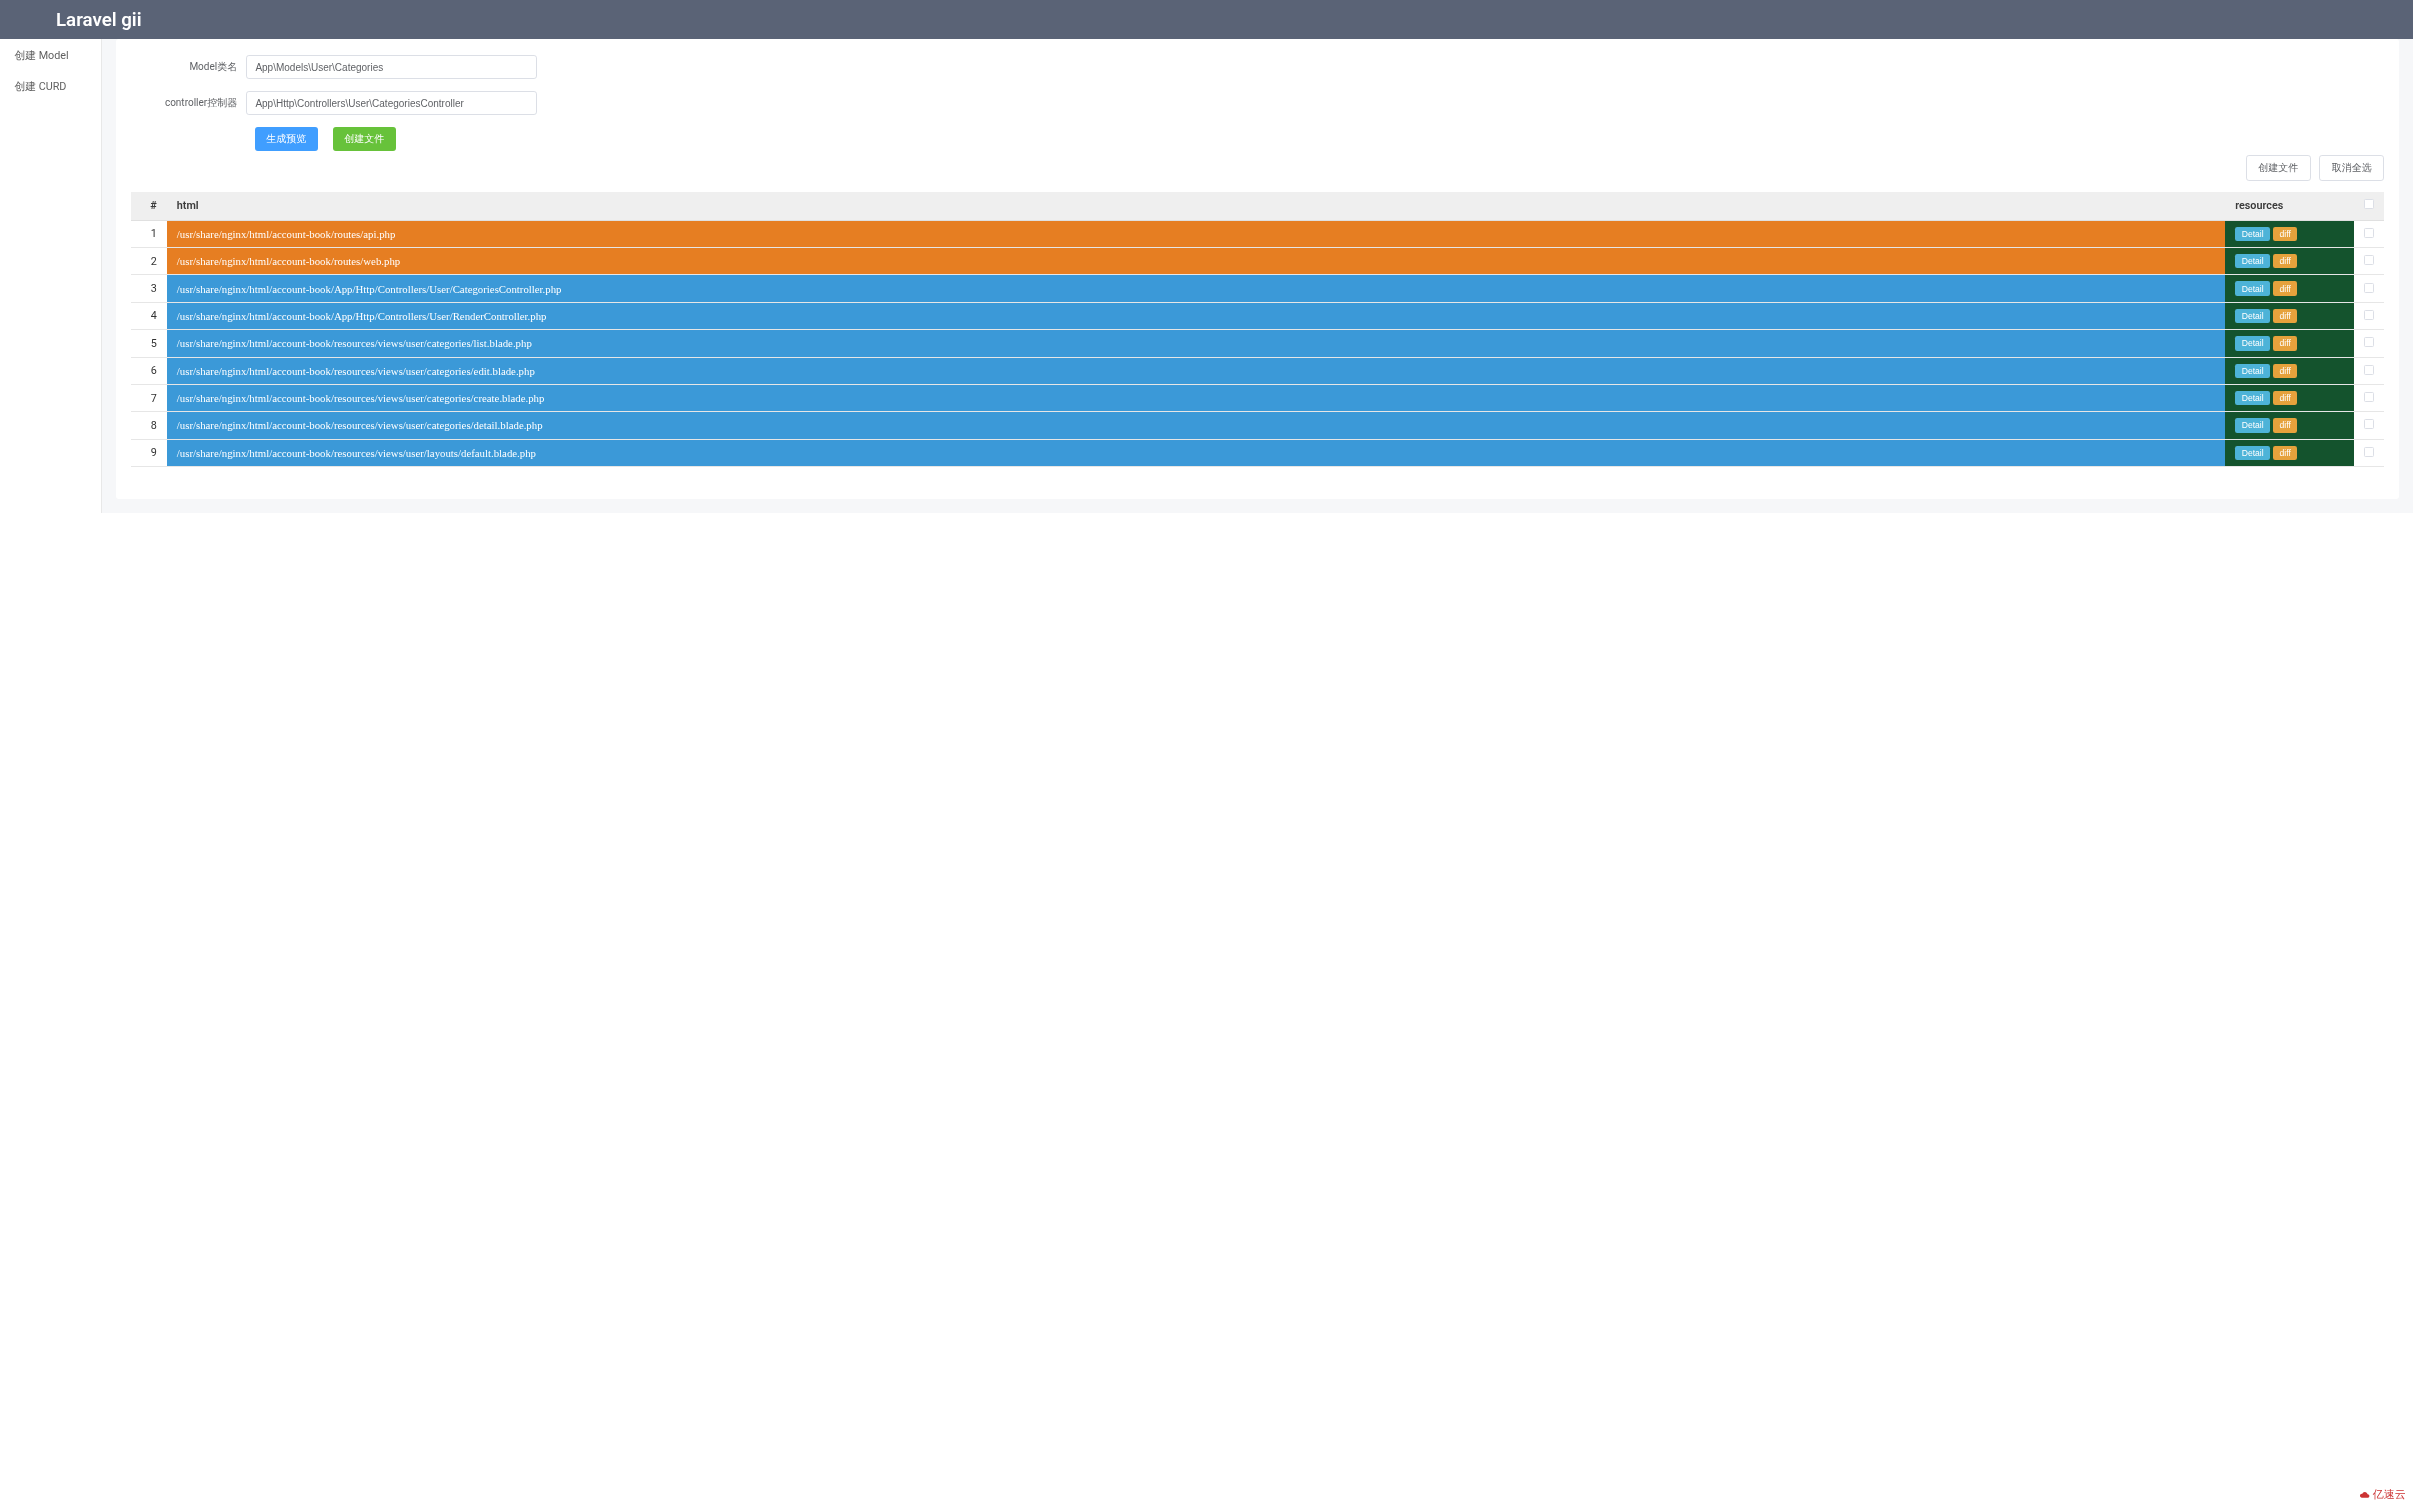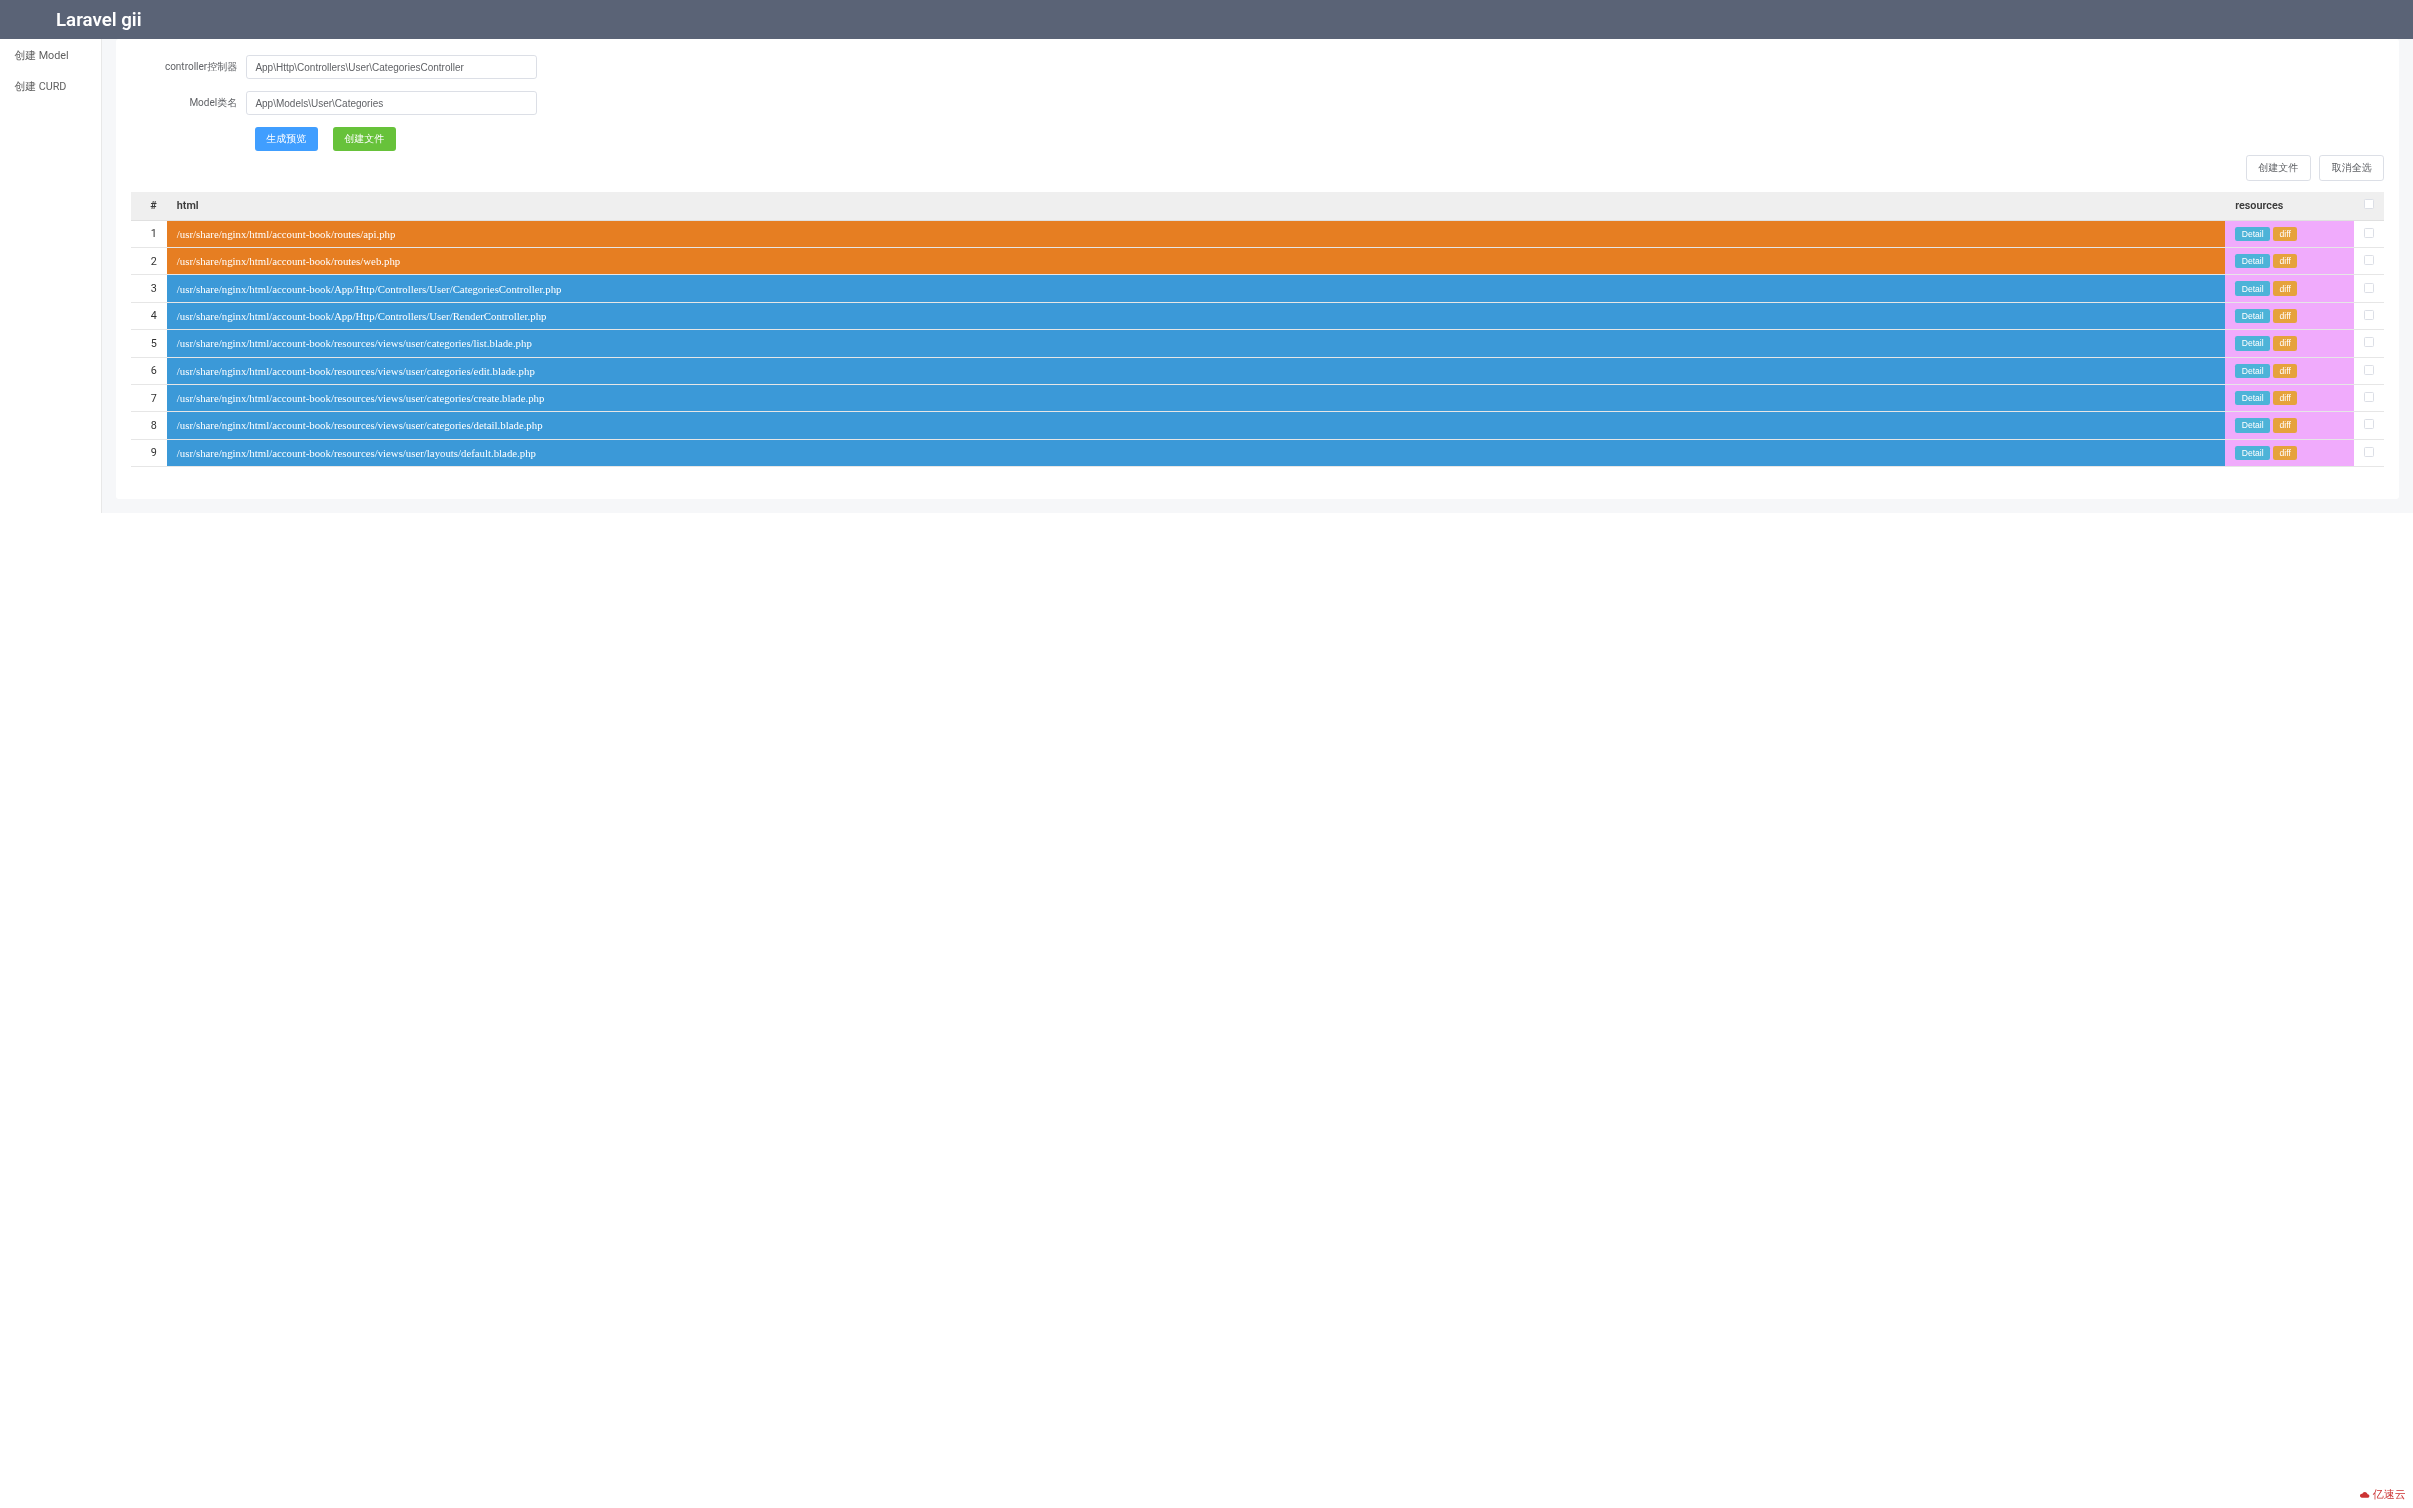--- a/index.html
+++ b/index.html
@@ -149,21 +149,21 @@
     }
     .table td.cell-path {
       color: #ffffff;
       font-size: 10.8px;
       padding: 7.2px 10px;
       font-family: Liberation Serif, serif;
     }
     .table td.cell-op {
       width: 129px;
       padding: 4.3px 10px;
-      background: #f0abfc;
+      background: #14532d;
       margin-top: 40px;
     }
     .table td.cell-check {
       width: 29px;
       text-align: center;
       background: #ffffff;
     }
     .row-orange td.cell-path {
       background: #e67e22;
     }
@@ -223,27 +223,27 @@
     </div>
     <div class="sidebar-item">
       <span>创建 CURD</span>
     </div>
   </div>
 
   <div class="main">
     <div class="content-card">
 
       <div class="form-row">
+        <label class="form-label">Model类名</label>
+        <input type="text" class="form-input" value="App\Models\User\Categories" style="">
+      </div>
+
+      <div class="form-row">
         <label class="form-label">controller控制器</label>
         <input type="text" class="form-input" value="App\Http\Controllers\User\CategoriesController" style="">
-      </div>
-
-      <div class="form-row">
-        <label class="form-label">Model类名</label>
-        <input type="text" class="form-input" value="App\Models\User\Categories" style="">
       </div>
 
       <div class="button-row">
         <button class="btn btn-primary">生成预览</button>
         <button class="btn btn-success">创建文件</button>
       </div>
 
       <div class="top-actions">
         <button class="btn btn-default">创建文件</button>
         <button class="btn btn-default">取消全选</button>

